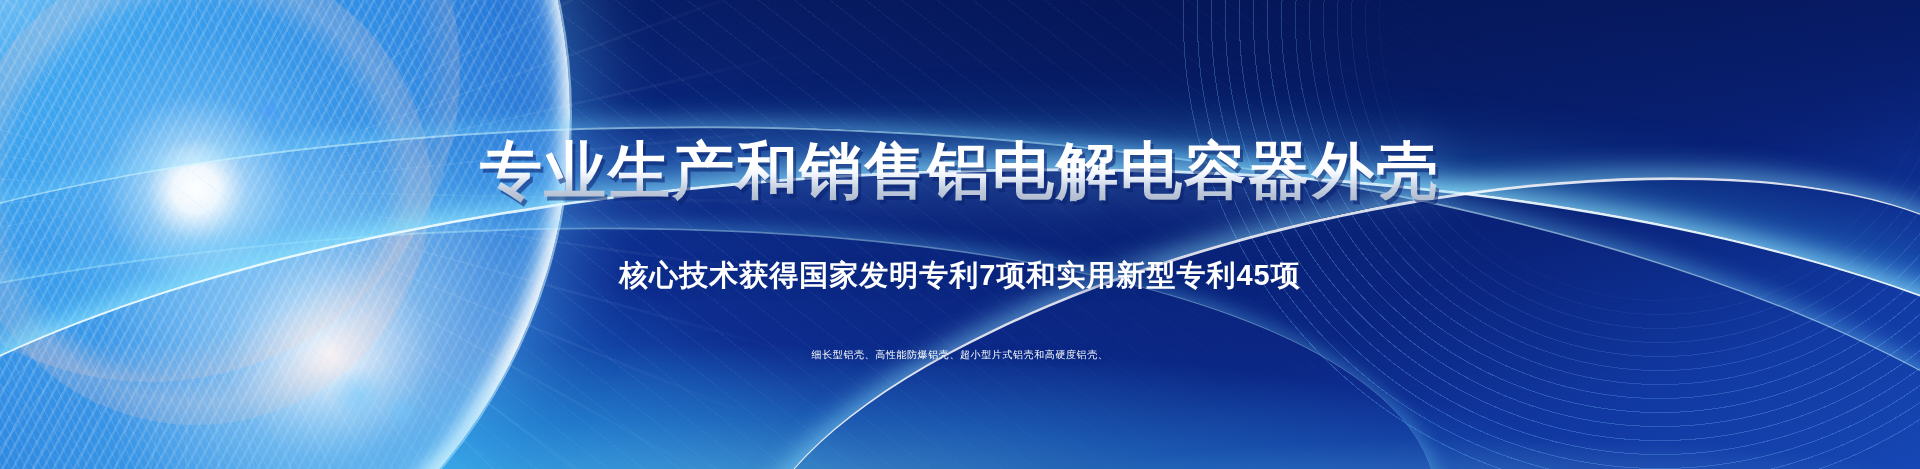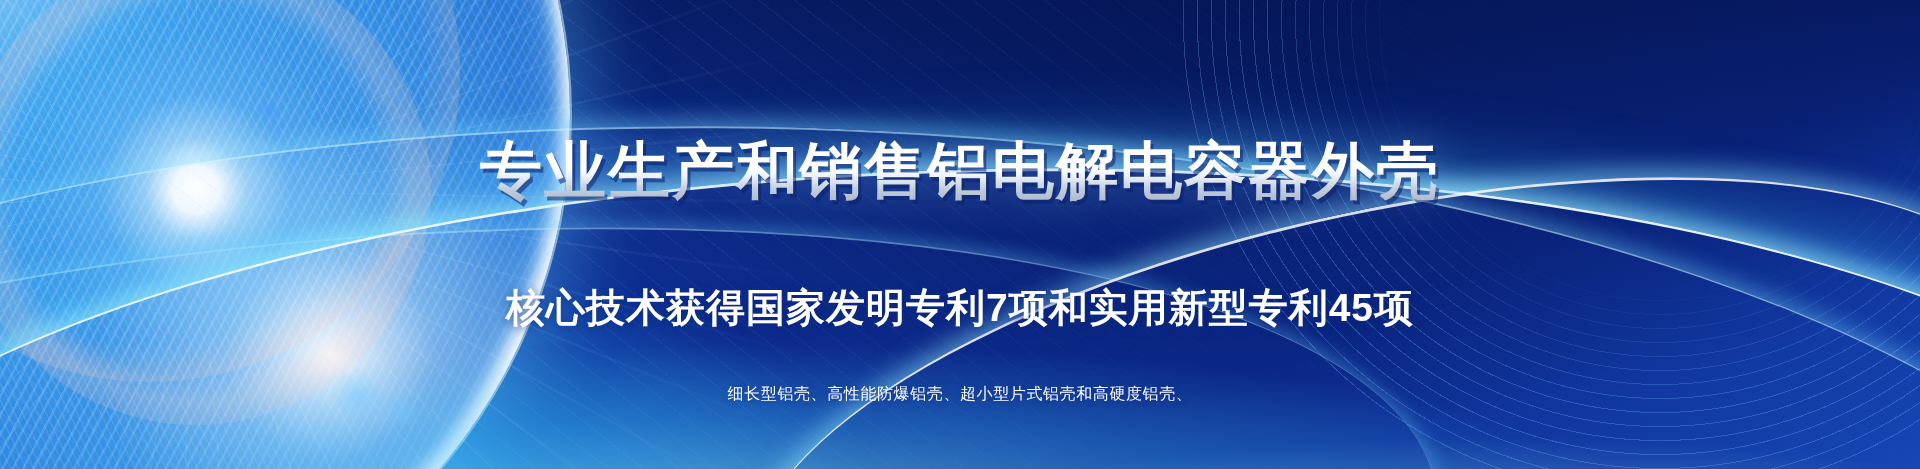--- a/index.html
+++ b/index.html
@@ -167,34 +167,34 @@
     line-height:1.05;
     background:linear-gradient(180deg,#ffffff 0%,#ffffff 46%,#eef3fb 58%,#c3cede 78%,#aab7cb 100%);
     -webkit-background-clip:text;
     background-clip:text;
     color:transparent;
     filter:drop-shadow(3px 4px 0 rgba(10,32,110,0.55)) drop-shadow(0 0 22px rgba(120,190,255,0.35));
     white-space:nowrap;
   }
 
   .subhead{
-    margin-top:37px;
-    font-size:39px;
+    margin-top:12px;
+    font-size:29px;
     font-weight:600;
     color:#ffffff;
     letter-spacing:1px;
     text-shadow:0 2px 10px rgba(10,40,120,0.65);
     white-space:nowrap;
   }
 
   .desc{
-    margin-top:12px;
+    margin-top:26px;
     text-align:center;
     color:#ffffff;
-    font-size:16px;
+    font-size:10px;
     line-height:1.72;
     letter-spacing:.6px;
     text-shadow:0 1px 6px rgba(10,40,120,0.6);
   }
   .desc div{white-space:nowrap;}
 </style>
 </head>
 <body>
 
 <div class="banner">

